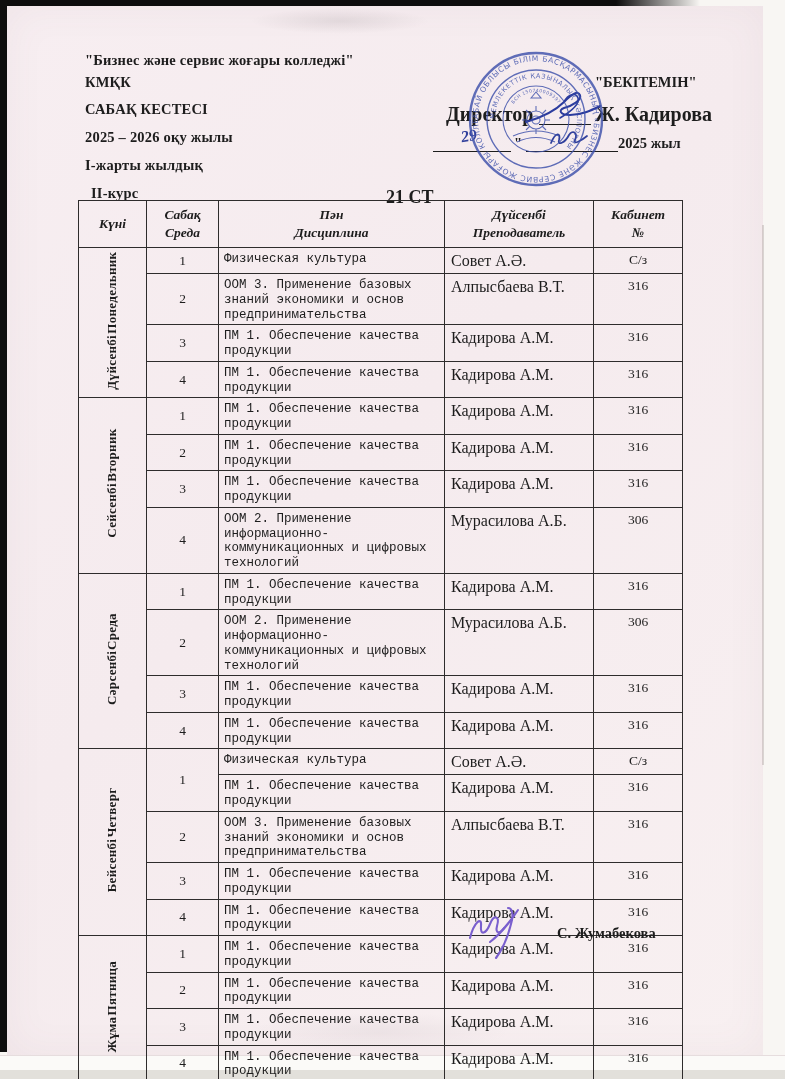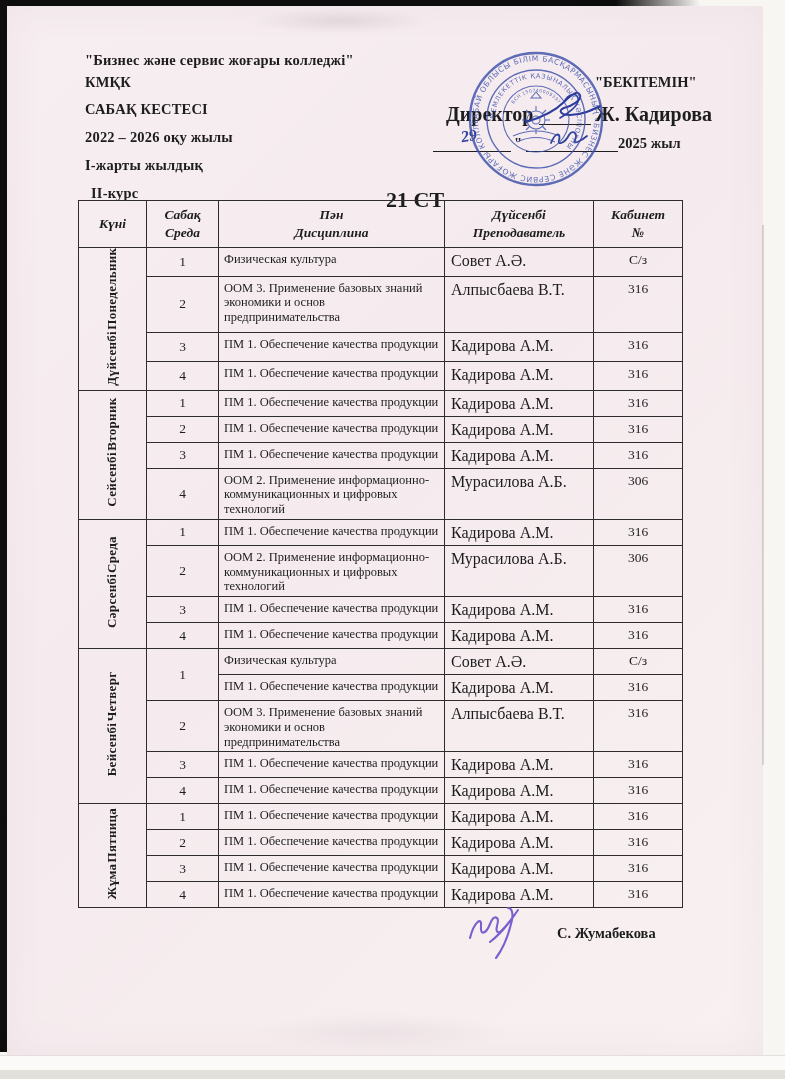--- a/index.html
+++ b/index.html
@@ -12,21 +12,21 @@
   .paper{position:absolute;left:7px;top:6px;width:756px;height:1049px;
          background:linear-gradient(135deg,#f7eef1 0%,#f5ebee 45%,#f8f0f1 100%);
          box-shadow:inset 0 0 40px rgba(120,90,100,0.06);}
   .smudge{position:absolute;border-radius:50%;pointer-events:none;}
   .right-line{position:absolute;left:762px;top:225px;width:2px;height:540px;background:rgba(160,150,145,0.35);}
   .bottom-band{position:absolute;left:0;top:1055px;width:785px;height:24px;
                background:linear-gradient(#fbfaf8 0 14px,#e2e0db 14px);border-top:1px solid #e6ddde;}
 
   .abs{position:absolute;}
   .hdr-line{font-size:14.5px;font-weight:bold;letter-spacing:0.2px;white-space:nowrap;}
-  .group-label{font-size:22px;font-weight:bold;}
+  .group-label{font-size:18px;font-weight:bold;}
 
   
   .approve-label{font-size:14.5px;font-weight:bold;}
   .dir-row{display:flex;align-items:flex-end;font-size:20px;font-weight:bold;white-space:nowrap;}
   .uline{display:inline-block;border-bottom:1.4px solid #1d1d1d;height:16px;}
   .date-row{display:flex;align-items:flex-end;font-size:14.5px;font-weight:bold;white-space:nowrap;}
   .hand{font-style:italic;color:#31409c;}
   .hand29{position:absolute;left:28px;top:-8px;font-size:16px;transform:rotate(-10deg);}
 
   
@@ -36,21 +36,21 @@
   
   table.sched{position:absolute;left:78px;top:200px;width:604px;border-collapse:collapse;table-layout:fixed;padding-left:37px;}
   table.sched th,table.sched td{border:1.6px solid #2e2c2c;overflow:hidden;}
   table.sched th{font-style:italic;font-weight:bold;font-size:13.5px;line-height:1.3;
                  text-align:center;vertical-align:middle;height:44px;padding:1px 2px;}
   td.day-cell{text-align:center;vertical-align:middle;padding:0;}
   .day-rot{writing-mode:vertical-rl;transform:rotate(180deg);display:inline-flex;gap:1px;
            font-weight:bold;font-size:13px;line-height:1.25;letter-spacing:0.3px;}
   .day-rot span{display:block;}
   td.num-cell{text-align:center;vertical-align:middle;font-size:13.5px;padding:1px;}
-  td.subject-cell{font-size:12.5px;line-height:1.18;vertical-align:top;padding:4px 2px 2px 5px;}
+  td.subject-cell{font-size:12.5px;line-height:1.18;vertical-align:top;padding:4px 2px 2px 5px;font-family:Liberation Mono, monospace;}
   td.teacher-cell{font-size:16px;vertical-align:top;padding:4px 2px 2px 6px;}
   td.room-cell{font-size:13.5px;text-align:center;vertical-align:top;padding:4px 1px 1px 1px;}
 
   
   .footer-label{font-size:14.5px;font-weight:bold;white-space:nowrap;}
   .sig-svg{position:absolute;}
 </style>
 </head>
 <body>
 
@@ -59,21 +59,21 @@
   <div class="edge-top"></div>
   <div class="edge-left"></div>
   <div class="right-line"></div>
   <div class="bottom-band"></div>
   <div class="smudge" style="left:250px;top:8px;width:180px;height:26px;background:radial-gradient(ellipse,rgba(140,130,135,0.18),rgba(140,130,135,0) 70%);"></div>
   <div class="smudge" style="left:250px;top:1012px;width:260px;height:40px;background:radial-gradient(ellipse,rgba(150,135,145,0.10),rgba(150,135,145,0) 70%);"></div>
 
   <div class="abs hdr-line" style="left:85px;top:52px;">"Бизнес және сервис жоғары колледжі"</div>
   <div class="abs hdr-line" style="left:85px;top:74px;">КМҚК</div>
   <div class="abs hdr-line" style="left:85px;top:101px;">САБАҚ КЕСТЕСІ</div>
-  <div class="abs hdr-line" style="left:85px;top:129px;">2022 – 2026 оқу жылы</div>
+  <div class="abs hdr-line" style="left:85px;top:129px;">2025 – 2026 оқу жылы</div>
   <div class="abs hdr-line" style="left:85px;top:157px;">І-жарты жылдық</div>
   <div class="abs hdr-line" style="left:91px;top:185px;">ІІ-курс</div>
   <div class="abs group-label" style="left:386px;top:187px;">21 СТ</div>
 
   <div class="abs approve-label" style="left:595px;top:74px;">"БЕКІТЕМІН"</div>
   <div class="abs dir-row" style="left:446px;top:103px;width:266px;">
     <span>Директор</span>
     <span class="uline" style="width:68px;margin:0 4px 1px 5px;"></span>
     <span>Ж. Кадирова</span>
   </div>

